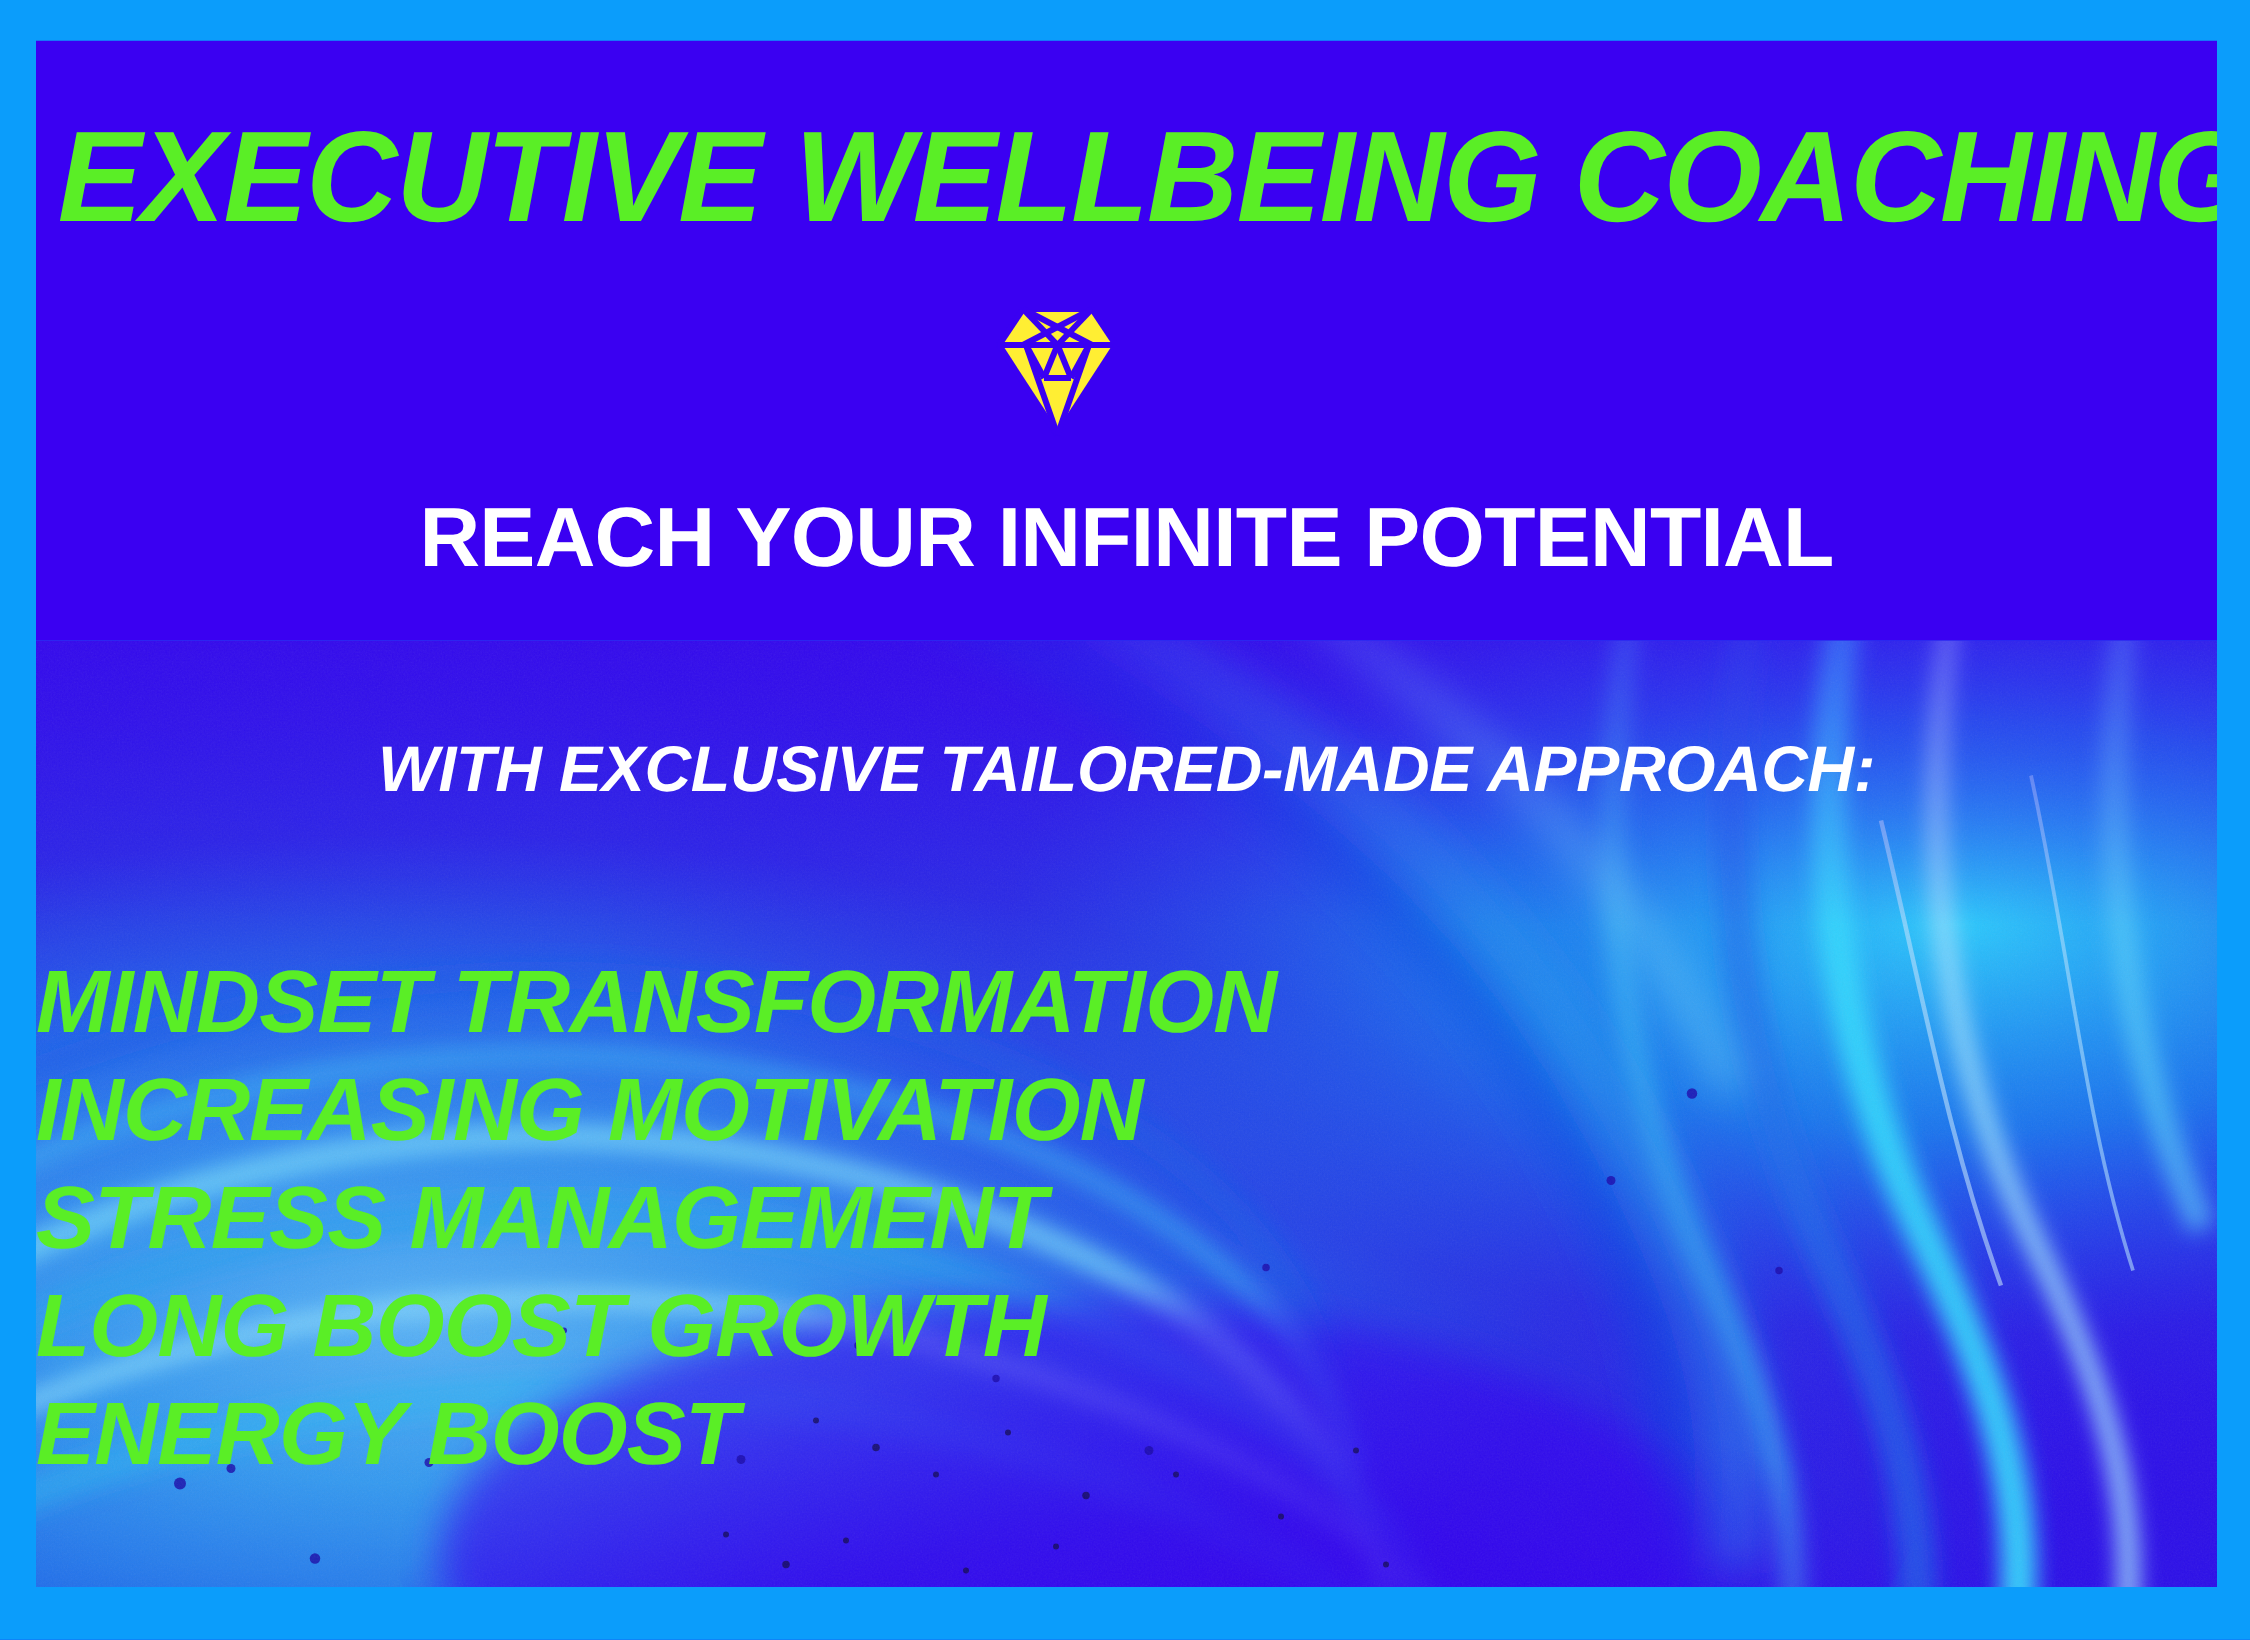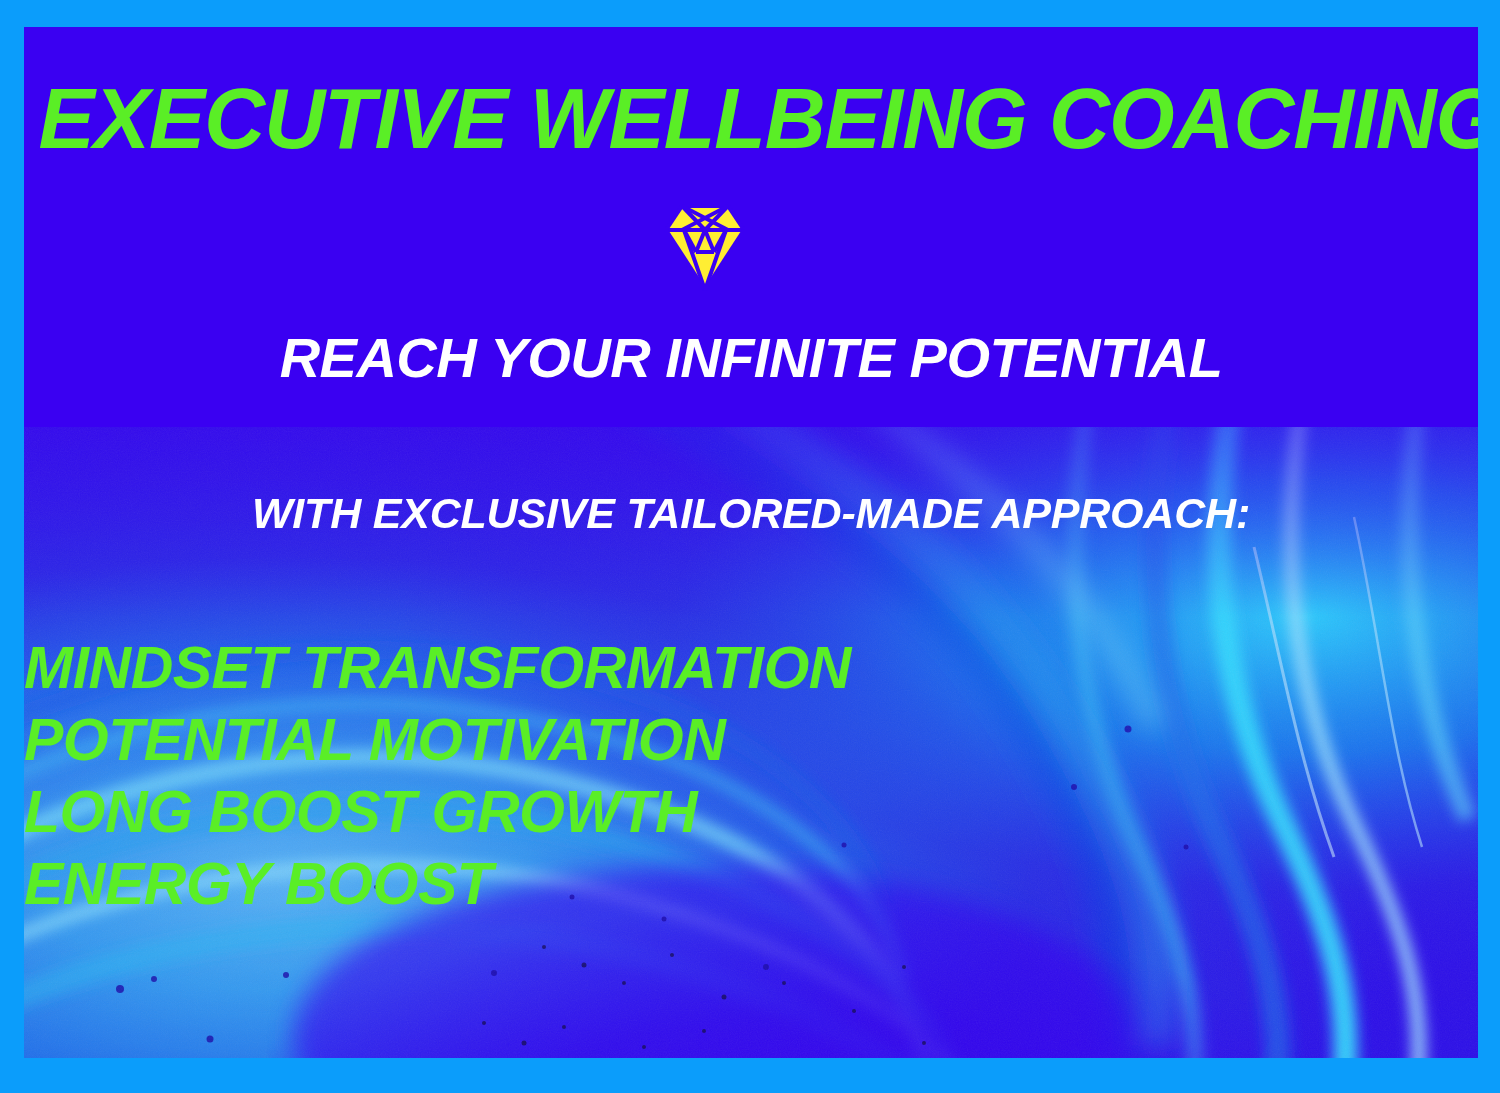--- a/index.html
+++ b/index.html
@@ -66,21 +66,20 @@
   }
   .gem-wrap svg { display:block; width:114px; height:92px; }
 
   .subtitle {
     position: absolute;
     left: 0; right: 0;
     top: 303px;
     text-align: center;
     color: #ffffff;
     font-weight: bold;
-    font-style: italic;
     font-size: 56px;
     line-height: 1.0;
     letter-spacing: -0.5px;
     white-space: nowrap;
   }
 
   
   .marble {
     position: absolute;
     left: 0;
@@ -293,20 +292,21 @@
       </div>
 
       <h2 class="subtitle">REACH YOUR INFINITE POTENTIAL</h2>
     </div>
 
     <div class="body-text">
       <p class="approach">WITH EXCLUSIVE TAILORED-MADE APPROACH:</p>
 
       <ul class="benefits">
         <li class="benefit">MINDSET TRANSFORMATION</li>
-        <li class="benefit">POTENTIAL MOTIVATION</li>
+        <li class="benefit">INCREASING MOTIVATION</li>
+        <li class="benefit">STRESS MANAGEMENT</li>
         <li class="benefit">LONG BOOST GROWTH</li>
         <li class="benefit">ENERGY BOOST</li>
       </ul>
     </div>
 
   </div>
 </div>
 
 </body></html>

